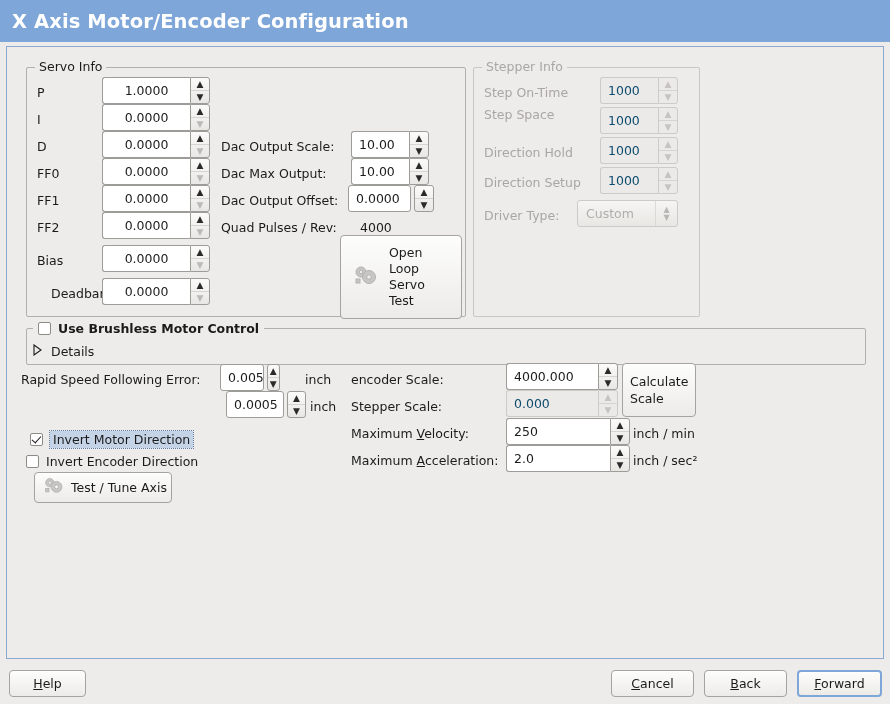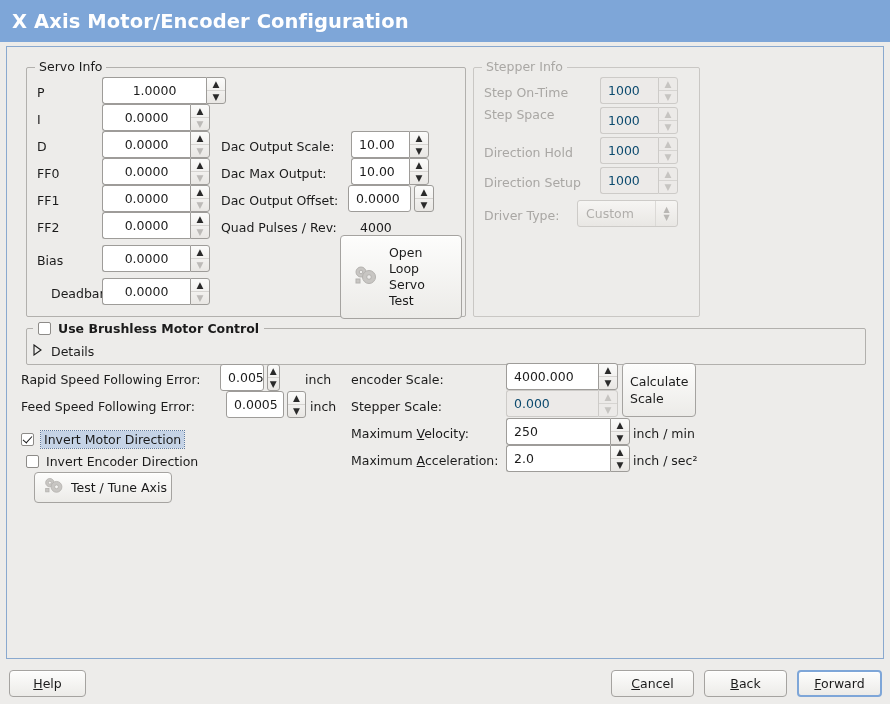--- a/index.html
+++ b/index.html
@@ -178,21 +178,21 @@
 
     <div class="lbl" style="left:11px; top:26px;">P</div>
     <div class="lbl" style="left:11px; top:53px;">I</div>
     <div class="lbl" style="left:11px; top:80px;">D</div>
     <div class="lbl" style="left:11px; top:107px;">FF0</div>
     <div class="lbl" style="left:11px; top:134px;">FF1</div>
     <div class="lbl" style="left:11px; top:161px;">FF2</div>
     <div class="lbl" style="left:11px; top:194px;">Bias</div>
     <div class="lbl" style="left:25px; top:227px;">Deadband</div>
 
-    <div class="spin" style="left:76px; top:18px; width:124px;">
+    <div class="spin" style="left:76px; top:18px; width:108px;">
       <div class="entry center">1.0000</div>
       <div class="btns">
         <div class="ar">▲</div>
           <div class="sep"></div>
         <div class="ar">▼</div>
       </div>
     </div>
     <div class="spin" style="left:76px; top:45px; width:108px;">
       <div class="entry center">0.0000</div>
       <div class="btns">
@@ -370,32 +370,31 @@
   <div class="spin gapped" style="left:213px; top:317px; width:60px;">
     <div class="entry">0.0050</div>
     <div class="btns">
       <div class="ar">▲</div>
         <div class="sep"></div>
       <div class="ar">▼</div>
     </div>
   </div>
   <div class="lbl" style="left:298px; top:325px;">inch</div>
 
-  <div class="lbl" style="left:14px; top:352px;">Feed Speed Following Error:</div>
   <div class="spin gapped" style="left:219px; top:344px; width:80px;">
     <div class="entry">0.0005</div>
     <div class="btns">
       <div class="ar">▲</div>
         <div class="sep"></div>
       <div class="ar">▼</div>
     </div>
   </div>
   <div class="lbl" style="left:303px; top:352px;">inch</div>
 
-  <div class="chk focused" style="left:14px; top:384px;">
+  <div class="chk focused" style="left:23px; top:384px;">
     <span class="box checked"></span>
     <span class="ctext">Invert Motor Direction</span>
   </div>
   <div class="chk" style="left:19px; top:407px;">
     <span class="box"></span>
     <span class="ctext">Invert Encoder Direction</span>
   </div>
 
   <div class="btn" style="left:27px; top:425px; width:138px; height:31px; justify-content:flex-start; padding-left:8px; gap:6px;">
     <span class="gear">

